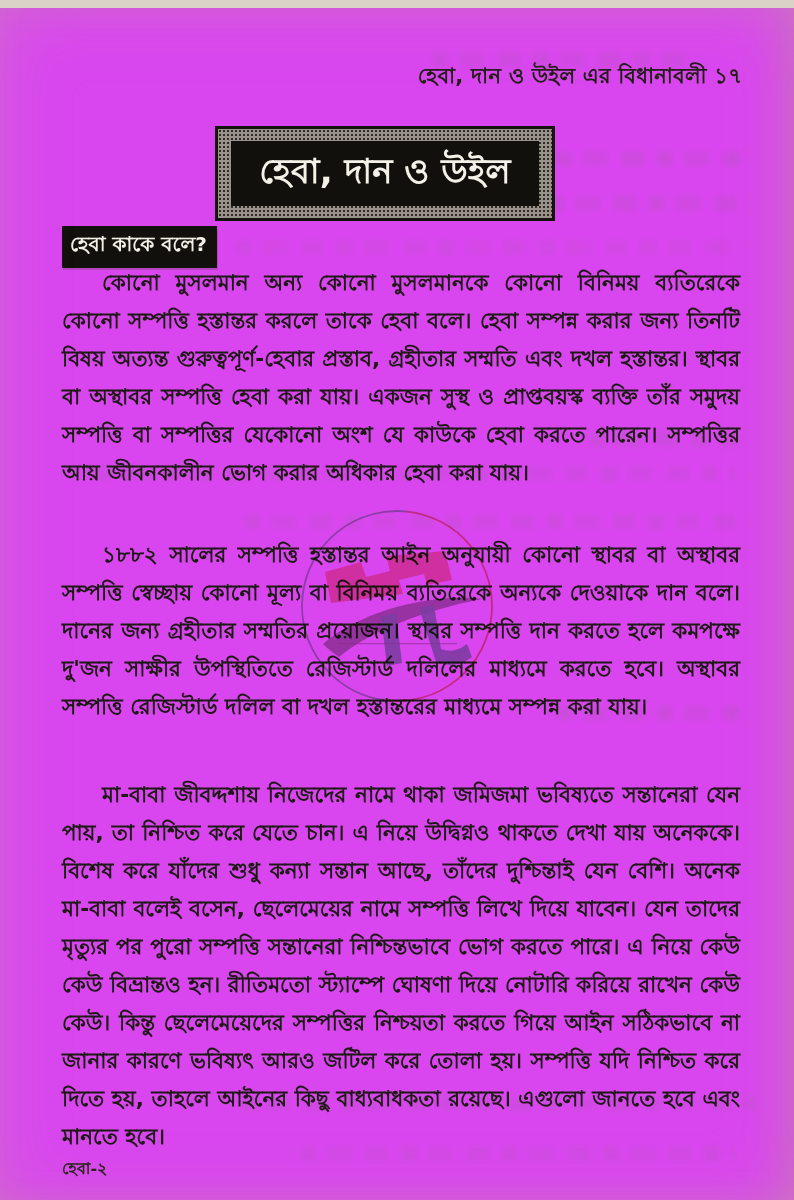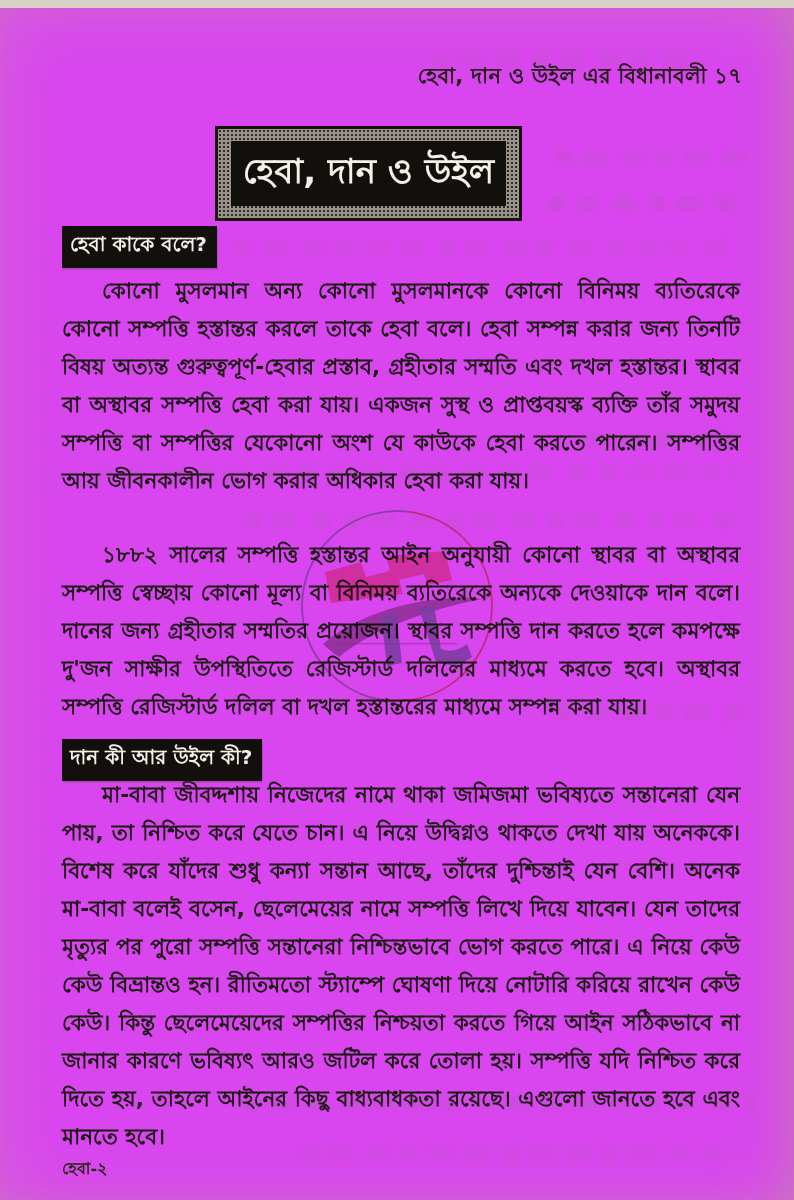--- a/index.html
+++ b/index.html
@@ -19,21 +19,21 @@
                inset 0 -18px 40px -20px rgba(200,170,150,.22);
   }
   
   .running-header{
     position:absolute;top:52px;right:52px;
     font-size:21px;font-weight:700;letter-spacing:.2px;
     color:#221e18;white-space:nowrap;
   }
   
   .title-box{
-    position:absolute;left:215px;top:118px;width:307px;height:95px;
+    position:absolute;left:215px;top:118px;width:340px;height:95px;
     box-sizing:border-box;border:3px solid #15120d;
     background-color:#98928a;
     background-image:radial-gradient(rgba(28,25,20,.85) 1px,transparent 1.3px);
     background-size:4px 4px;
     padding:12px 13px;z-index:3;
   }
   .title-inner{
     width:100%;height:100%;box-sizing:border-box;
     background:#11100c;color:#f4f1e9;
     display:flex;align-items:center;justify-content:center;
@@ -49,21 +49,21 @@
   }
   .sec-head.h1{top:218px;}
   .sec-head.h2{top:491px;}
   .sec-head.h3{top:731px;}
   
   .para{
     position:absolute;left:62px;width:678px;z-index:2;
     font-size:21.5px;line-height:38px;font-weight:600;
     text-align:justify;text-indent:40px;color:#1d1914;
   }
-  .para.p1{top:264px;}
+  .para.p1{top:256px;}
   .para.p2{top:528px;}
   .para.p3{top:768px;}
   .sub-heading{
     position:absolute;left:100px;top:1116px;z-index:2;
     font-size:21.5px;font-weight:700;color:#1d1914;
   }
   .page-footer{
     position:absolute;left:62px;top:1148px;z-index:2;
     font-size:16px;font-weight:600;color:#262118;
   }
@@ -112,21 +112,20 @@
 
   <div class="title-box">
     <div class="title-inner">হেবা, দান ও উইল</div>
   </div>
 
   <div class="sec-head h1">হেবা কাকে বলে?</div>
   <div class="para p1">কোনো মুসলমান অন্য কোনো মুসলমানকে কোনো বিনিময় ব্যতিরেকে কোনো সম্পত্তি হস্তান্তর করলে তাকে হেবা বলে। হেবা সম্পন্ন করার জন্য তিনটি বিষয় অত্যন্ত গুরুত্বপূর্ণ-হেবার প্রস্তাব, গ্রহীতার সম্মতি এবং দখল হস্তান্তর। স্থাবর বা অস্থাবর সম্পত্তি হেবা করা যায়। একজন সুস্থ ও প্রাপ্তবয়স্ক ব্যক্তি তাঁর সমুদয় সম্পত্তি বা সম্পত্তির যেকোনো অংশ যে কাউকে হেবা করতে পারেন। সম্পত্তির আয় জীবনকালীন ভোগ করার অধিকার হেবা করা যায়।</div>
 
   <div class="para p2">১৮৮২ সালের সম্পত্তি হস্তান্তর আইন অনুযায়ী কোনো স্থাবর বা অস্থাবর সম্পত্তি স্বেচ্ছায় কোনো মূল্য বা বিনিময় ব্যতিরেকে অন্যকে দেওয়াকে দান বলে। দানের জন্য গ্রহীতার সম্মতির প্রয়োজন। স্থাবর সম্পত্তি দান করতে হলে কমপক্ষে দু'জন সাক্ষীর উপস্থিতিতে রেজিস্টার্ড দলিলের মাধ্যমে করতে হবে। অস্থাবর সম্পত্তি রেজিস্টার্ড দলিল বা দখল হস্তান্তরের মাধ্যমে সম্পন্ন করা যায়।</div>
 
-  <div class="sec-head h3">দান কী আর উইল কী?</div>
   <div class="para p3">মা-বাবা জীবদ্দশায় নিজেদের নামে থাকা জমিজমা ভবিষ্যতে সন্তানেরা যেন পায়, তা নিশ্চিত করে যেতে চান। এ নিয়ে উদ্বিগ্নও থাকতে দেখা যায় অনেককে। বিশেষ করে যাঁদের শুধু কন্যা সন্তান আছে, তাঁদের দুশ্চিন্তাই যেন বেশি। অনেক মা-বাবা বলেই বসেন, ছেলেমেয়ের নামে সম্পত্তি লিখে দিয়ে যাবেন। যেন তাদের মৃত্যুর পর পুরো সম্পত্তি সন্তানেরা নিশ্চিন্তভাবে ভোগ করতে পারে। এ নিয়ে কেউ কেউ বিভ্রান্তও হন। রীতিমতো স্ট্যাম্পে ঘোষণা দিয়ে নোটারি করিয়ে রাখেন কেউ কেউ। কিন্তু ছেলেমেয়েদের সম্পত্তির নিশ্চয়তা করতে গিয়ে আইন সঠিকভাবে না জানার কারণে ভবিষ্যৎ আরও জটিল করে তোলা হয়। সম্পত্তি যদি নিশ্চিত করে দিতে হয়, তাহলে আইনের কিছু বাধ্যবাধকতা রয়েছে। এগুলো জানতে হবে এবং মানতে হবে।</div>
 
   <svg class="watermark" viewBox="0 0 205 200" xmlns="http://www.w3.org/2000/svg" aria-hidden="true">
     <g transform="rotate(6 102 100)">
       <path d="M 102 5 A 95 95 0 0 1 102 195" fill="none" stroke="#d96055" stroke-width="1.8" opacity=".8"></path>
       <path d="M 102 195 A 95 95 0 0 1 102 5" fill="none" stroke="#7cc48e" stroke-width="1.8" opacity=".8"></path>
     </g>
     <path d="M30 66 L66 56 L71 71 L95 65 L91 50 L150 45 L157 74 L132 79 L129 68 L104 74 L108 88 L36 97 Z" fill="#ef8e8e" opacity=".88"></path>
     <path d="M28 138 C 68 103 140 87 187 93 C 150 100 84 118 44 151 C 38 147 32 142 28 138 Z" fill="#8e8b86" opacity=".8"></path>
     <path d="M86 110 l15 -3 l6 50 l-15 3 z" fill="#7fd49e" opacity=".9"></path>

